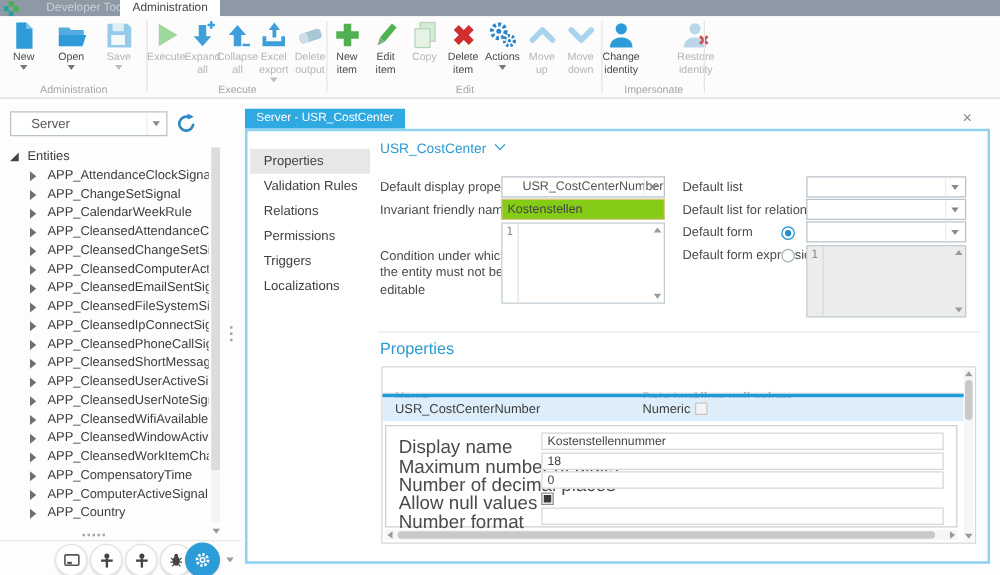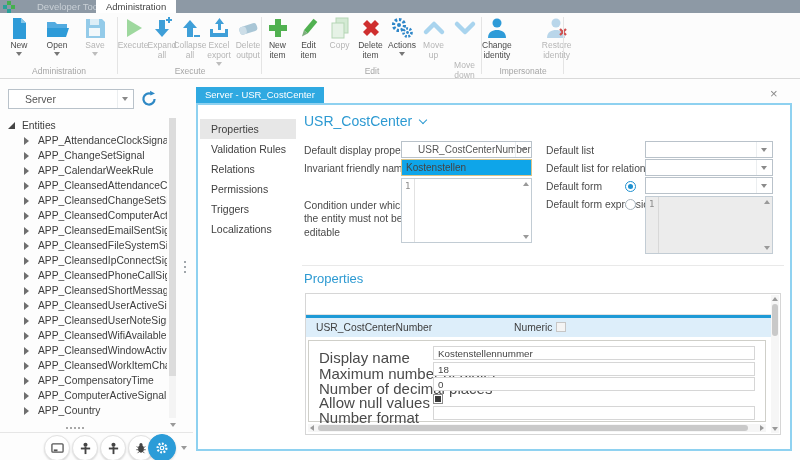--- a/index.html
+++ b/index.html
@@ -43,25 +43,25 @@
   .fab.blue{background:#2b9cd8;border-color:#2b9cd8;width:26px;height:26px;top:434px;}
   .split-dots{position:absolute;left:184px;top:261px;display:flex;flex-direction:column;}
   .split-dots i{width:2px;height:2px;background:#a0a6ab;margin-bottom:3px;}
   
   .ptab{position:absolute;left:196px;top:87px;height:16px;background:#2fa9e1;color:#fff;font-size:9.5px;padding:2px 9px 0;box-sizing:border-box;}
   .close-x{position:absolute;left:770px;top:86px;font-size:13px;color:#8a8a8a;cursor:pointer;}
   .panel{position:absolute;left:196px;top:103px;width:592px;height:344px;background:#fff;border:2px solid #8ed1f0;box-sizing:content-box;}
   .stabs{position:absolute;left:2px;top:14px;width:96px;}
   .stab{height:20px;display:flex;align-items:center;padding-left:11px;font-size:10.5px;color:#3f3f3f;cursor:pointer;}
   .stab.sel{background:#e7e7e7;}
-  .etitle{position:absolute;left:106px;top:8px;font-size:14px;color:#2d9ad2;}
+  .etitle{position:absolute;left:106px;top:8px;font-size:11px;color:#2d9ad2;}
   .chev{display:inline-block;width:5px;height:5px;border-left:1.5px solid #2d9ad2;border-bottom:1.5px solid #2d9ad2;transform:rotate(-45deg);margin-left:8px;vertical-align:3px;}
   .flabel{position:absolute;font-size:10.3px;color:#4a4a4a;}
   .tin{position:absolute;background:#fff;border:1px solid #c2ccd4;box-sizing:border-box;font-size:10px;color:#444;padding:2px 4px 0;height:17px;}
-  .cream{background:#0ea5e9;border-color:#d9c48a;}
+  .cream{background:#84cc16;border-color:#d9c48a;}
   .tarea{position:absolute;background:#fff;border:1px solid #c2ccd4;box-sizing:border-box;}
   .tarea .gut{position:absolute;left:0;top:0;bottom:0;width:13px;border-right:1px solid #e2e2e2;font-family:"DejaVu Sans Mono",monospace;font-size:9px;color:#8a8a8a;padding:2px 0 0 3px;box-sizing:border-box;}
   .tarea.ta-dis{background:#ececec;}
   .tarea.ta-dis .gut{border-right-color:#d8d8d8;}
   .radio{position:absolute;width:11px;height:11px;border-radius:50%;border:1px solid #a6b3bd;background:#fff;box-sizing:border-box;}
   .radio.sel{border-color:#1e90d0;}
   .radio.sel::after{content:"";display:block;width:5px;height:5px;border-radius:50%;background:#1e90d0;margin:2px;}
   .hsep{position:absolute;left:104px;top:160px;width:482px;border-top:1px solid #e9e9e9;}
   .sect-title{position:absolute;left:106px;top:166px;font-size:13px;color:#2d9ad2;}
   
@@ -219,21 +219,21 @@
             </svg>
           <span>Actions</span>
           <span class="caret-down"></span>
         </div>
         <div class="rbtn dis" style="width:31px;">
           <svg viewBox="0 0 24 24">
               <path d="M4 16l8-8 8 8" fill="none" stroke="#a9d4ee" stroke-width="4.5" stroke-linecap="round" stroke-linejoin="round"></path>
             </svg>
           <span>Move up</span>
         </div>
-        <div class="rbtn dis" style="width:31px;gap:20px;">
+        <div class="rbtn dis" style="width:31px;">
           <svg viewBox="0 0 24 24">
               <path d="M4 8l8 8 8-8" fill="none" stroke="#a9d4ee" stroke-width="4.5" stroke-linecap="round" stroke-linejoin="round"></path>
             </svg>
           <span>Move down</span>
         </div>
       </div>
       <div class="glabel">Edit</div>
       <div class="gsep"></div>
     </div>
 

